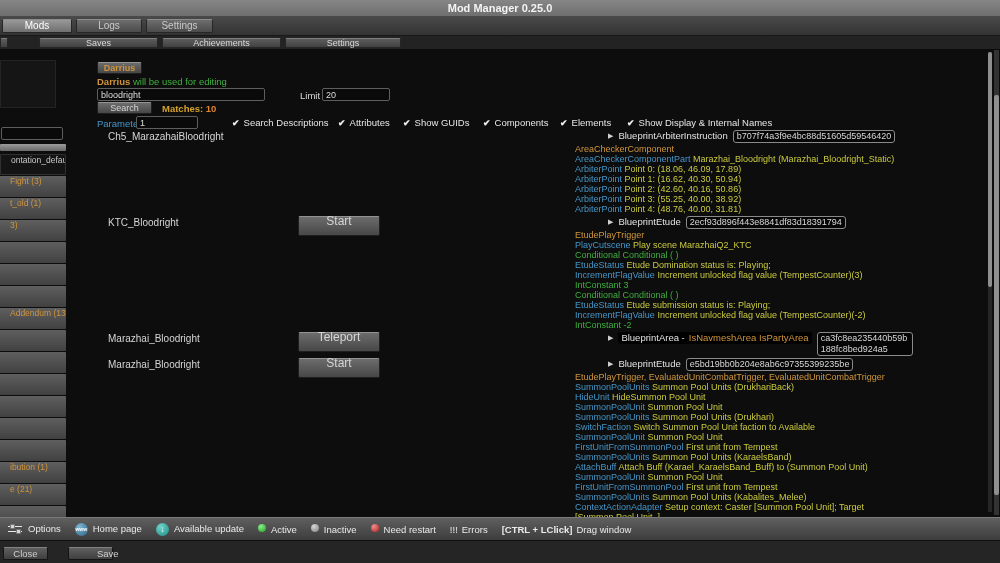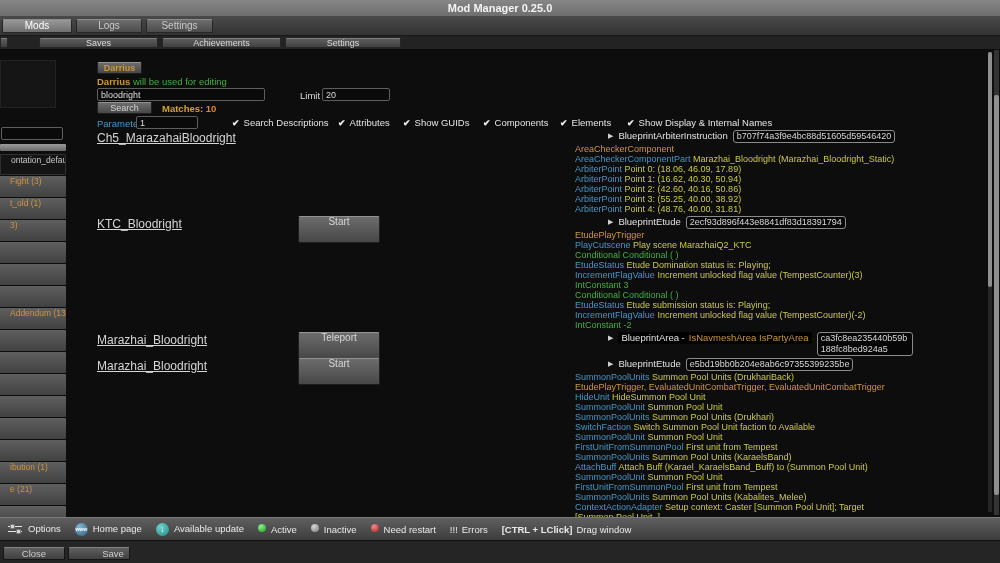--- a/index.html
+++ b/index.html
@@ -53,22 +53,22 @@
   .m-label { color:#d4a32c; }
   .m-value { color:#e0862a; }
   .param-label { position:absolute; left:97px; top:118px; font-size:9.5px; color:#4596c8; }
   .param-input { left:136px; top:116px; width:62px; height:13px; }
   .check-item { position:absolute; top:117px; display:flex; align-items:center; gap:4px; }
   .check-mark { color:#f0f0f0; font-size:9px; font-weight:bold; }
   .check-label { color:#e6e6e6; font-size:9.5px; white-space:nowrap; }
 
   .results { position:absolute; left:0; top:130px; width:988px; z-index:1; }
   .result { position:relative; margin-bottom:2px; min-height:13px; }
-  .r-name { position:absolute; left:97px; top:1px; color:#d6d6d6; font-size:12px; white-space:nowrap;text-decoration:underline; }
-  .r-btn { left:298px; top:0; width:82px; height:27px; line-height:9px; font-size:10px; }
+  .r-name { position:absolute; left:108px; top:1px; color:#d6d6d6; font-size:10px; white-space:nowrap; }
+  .r-btn { left:298px; top:0; width:82px; height:20px; line-height:9px; font-size:12px; }
   .r-details { margin-left:575px; }
   .bp-line { margin-left:33px; display:flex; align-items:flex-start; gap:5px; min-height:14px; }
   .bp-arrow { color:#cfcfcf; font-size:7px; line-height:12px; }
   .bp-label { display:flex; gap:4px; line-height:12px; }
   .bp-label.boxed { background:#000; padding:0 3px; border-radius:2px; }
   .bp-type { color:#e2e2e2; font-size:9.5px; white-space:nowrap; }
   .bp-suffix { color:#d0953c; font-size:9.5px; white-space:nowrap; }
   .bp-guid { background:#060606; border:1px solid #8a8a8a; border-radius:3px; color:#d8d8d8;
     font-size:9px; padding:0 3px; line-height:11px; white-space:nowrap; }
   .bp-guid.wrap { width:96px; white-space:normal; word-break:break-all; }
@@ -103,21 +103,21 @@
     color:#eafff9; font-size:9px; font-weight:bold; line-height:13px; text-align:center; margin-right:5px; }
   .dot { width:8px; height:8px; border-radius:50%; margin-right:5px; }
   .dot.green { background:radial-gradient(circle at 35% 30%, #8cf08c, #1f9e1f); }
   .dot.gray  { background:radial-gradient(circle at 35% 30%, #d8d8d8, #7a7a7a); }
   .dot.red   { background:radial-gradient(circle at 35% 30%, #f08c8c, #b01f1f); }
   .sb-bold { font-weight:bold; margin-right:4px; }
   .sb-pre { margin-right:4px; }
 
   .footer { position:absolute; left:0; top:540px; width:1000px; height:23px;
     background:#252525; border-top:1px solid #101010; z-index:5; }
-  .footer-btn { position:absolute; top:6px; height:13px; width:62px;
+  .footer-btn { position:absolute; top:6px; height:13px; width:45px;
     background:linear-gradient(#5f5f5f,#3f3f3f); border:1px solid #141414;
     border-top-color:#828282; border-radius:2px; color:#cfcfcf; font-size:9.5px;
     text-align:center; line-height:11px; }
   .fb-close { left:3px; } .fb-save { left:68px;padding-left:28px; }
 </style>
 </head>
 <body>
 
 <div class="app">
 
@@ -278,22 +278,22 @@
         <span class="r-name">Marazhai_Bloodright</span>
         <div class="gbtn r-btn">Start</div>
         <div class="r-details">
           <div class="bp-line">
             <span class="bp-arrow">▶</span>
             <span class="bp-label">
               <span class="bp-type">BlueprintEtude</span>
             </span>
             <span class="bp-guid">e5bd19bb0b204e8ab6c97355399235be</span>
           </div>
+          <div class="d-line"><span class="d-h">EtudePlayTrigger, EvaluatedUnitCombatTrigger, EvaluatedUnitCombatTrigger</span></div>
           <div class="d-line"><span class="d-key">SummonPoolUnits</span> <span class="d-val">Summon Pool Units (DrukhariBack)</span></div>
-          <div class="d-line"><span class="d-h">EtudePlayTrigger, EvaluatedUnitCombatTrigger, EvaluatedUnitCombatTrigger</span></div>
           <div class="d-line"><span class="d-key">HideUnit</span> <span class="d-val">HideSummon Pool Unit</span></div>
           <div class="d-line"><span class="d-key">SummonPoolUnit</span> <span class="d-val">Summon Pool Unit</span></div>
           <div class="d-line"><span class="d-key">SummonPoolUnits</span> <span class="d-val">Summon Pool Units (Drukhari)</span></div>
           <div class="d-line"><span class="d-key">SwitchFaction</span> <span class="d-val">Switch Summon Pool Unit faction to Available</span></div>
           <div class="d-line"><span class="d-key">SummonPoolUnit</span> <span class="d-val">Summon Pool Unit</span></div>
           <div class="d-line"><span class="d-key">FirstUnitFromSummonPool</span> <span class="d-val">First unit from Tempest</span></div>
           <div class="d-line"><span class="d-key">SummonPoolUnits</span> <span class="d-val">Summon Pool Units (KaraelsBand)</span></div>
           <div class="d-line"><span class="d-key">AttachBuff</span> <span class="d-val">Attach Buff (Karael_KaraelsBand_Buff) to (Summon Pool Unit)</span></div>
           <div class="d-line"><span class="d-key">SummonPoolUnit</span> <span class="d-val">Summon Pool Unit</span></div>
           <div class="d-line"><span class="d-key">FirstUnitFromSummonPool</span> <span class="d-val">First unit from Tempest</span></div>

